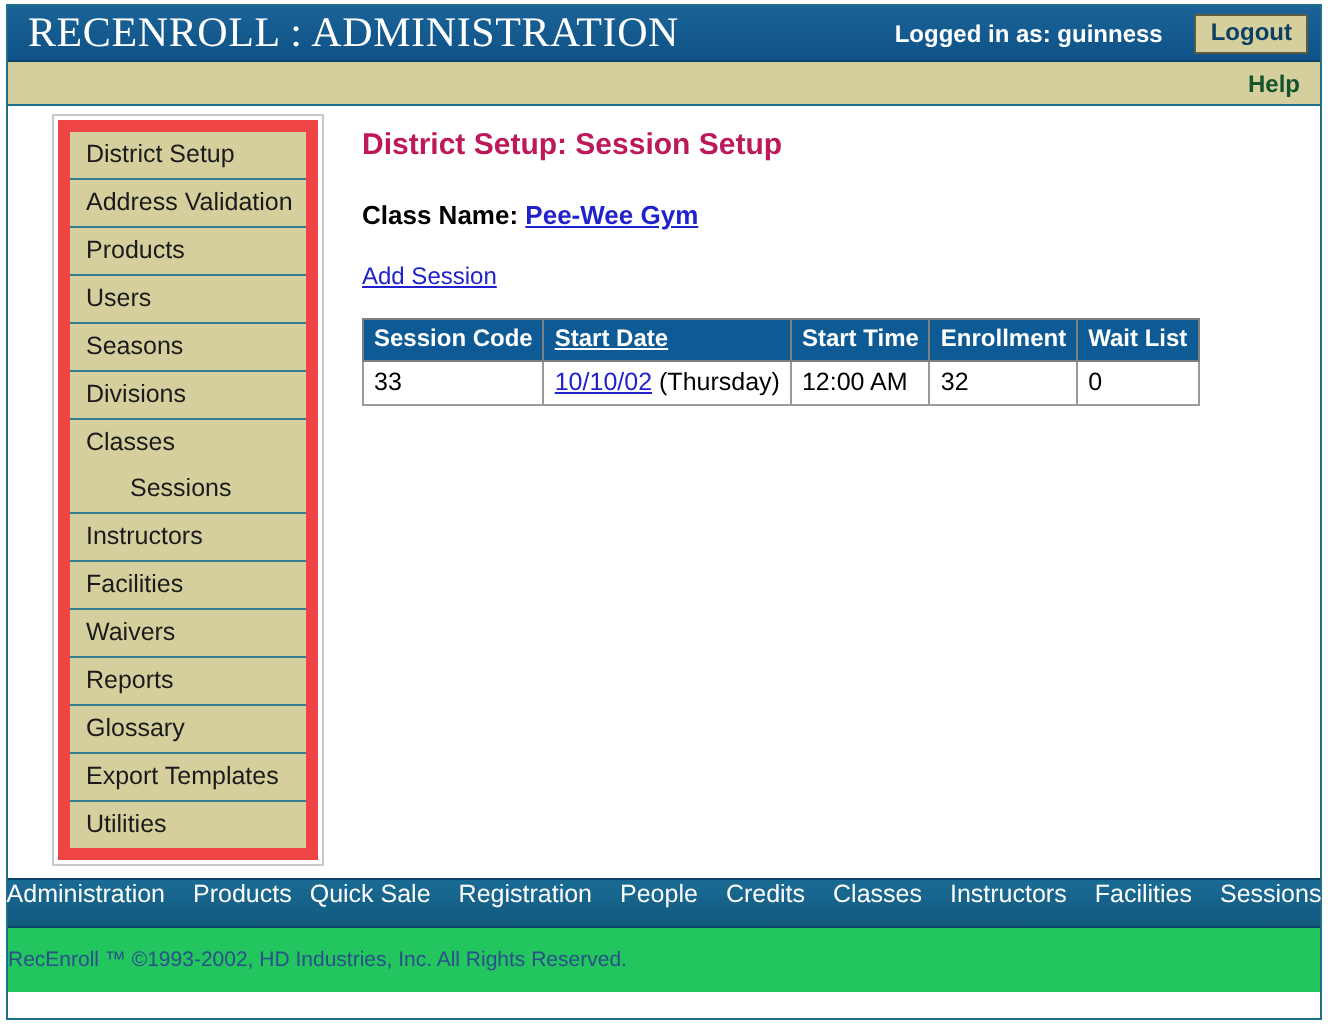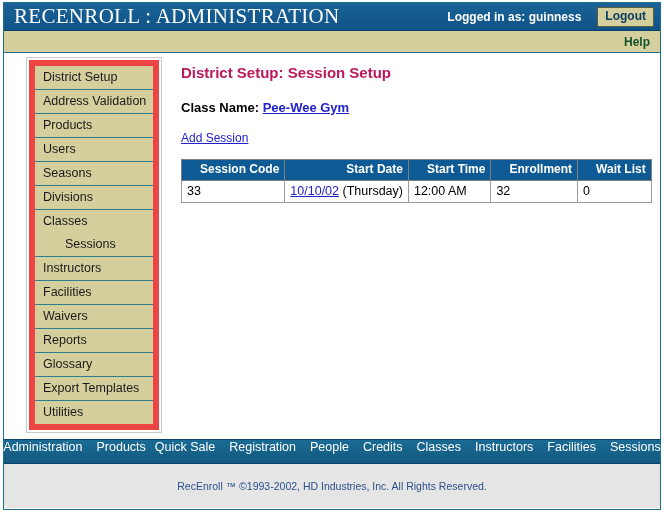--- a/index.html
+++ b/index.html
@@ -183,27 +183,27 @@
     margin-top: 14px;
     border-collapse: collapse;
     border: 1px solid #8a8a8a;
     background: #ffffff;
   }
   .data-table th {
     background: #0d5a94;
     color: #ffffff;
     font-size: 12px;
     font-weight: bold;
-    padding: 2px 5px 3px 18px;
+    padding: 2px 5px 3px 5px;
     border: 1px solid #7f7f7f;
     white-space: nowrap;
     line-height: 15px;
   }
   .data-table th.left { text-align: left; }
-  .data-table th.center { text-align: right; }
+  .data-table th.center { text-align: left; text-decoration: underline; }
   .data-table td {
     font-size: 12.5px;
     color: #000000;
     padding: 2px 5px 3px 5px;
     border: 1px solid #9a9a9a;
     background: #ffffff;
     white-space: nowrap;
     line-height: 16px;
     margin-left: 12px;
   }
@@ -233,25 +233,25 @@
     white-space: nowrap;
     cursor: pointer;
   }
   .footer-nav a.tight {
     margin-left: 2px;
   }
 
   
   .copyright {
     position: relative;
-    height: 44px;
-    background: #e5e5e5;
+    height: 32px;
+    background: #22c55e;
     display: flex;
     align-items: center;
-    justify-content: center;
+    justify-content: flex-start;
     color: #2c4f8c;
     font-size: 10.5px;
     white-space: nowrap;
   }
 </style>
 </head>
 <body>
 
 <div id="page">
   <div class="frame">

